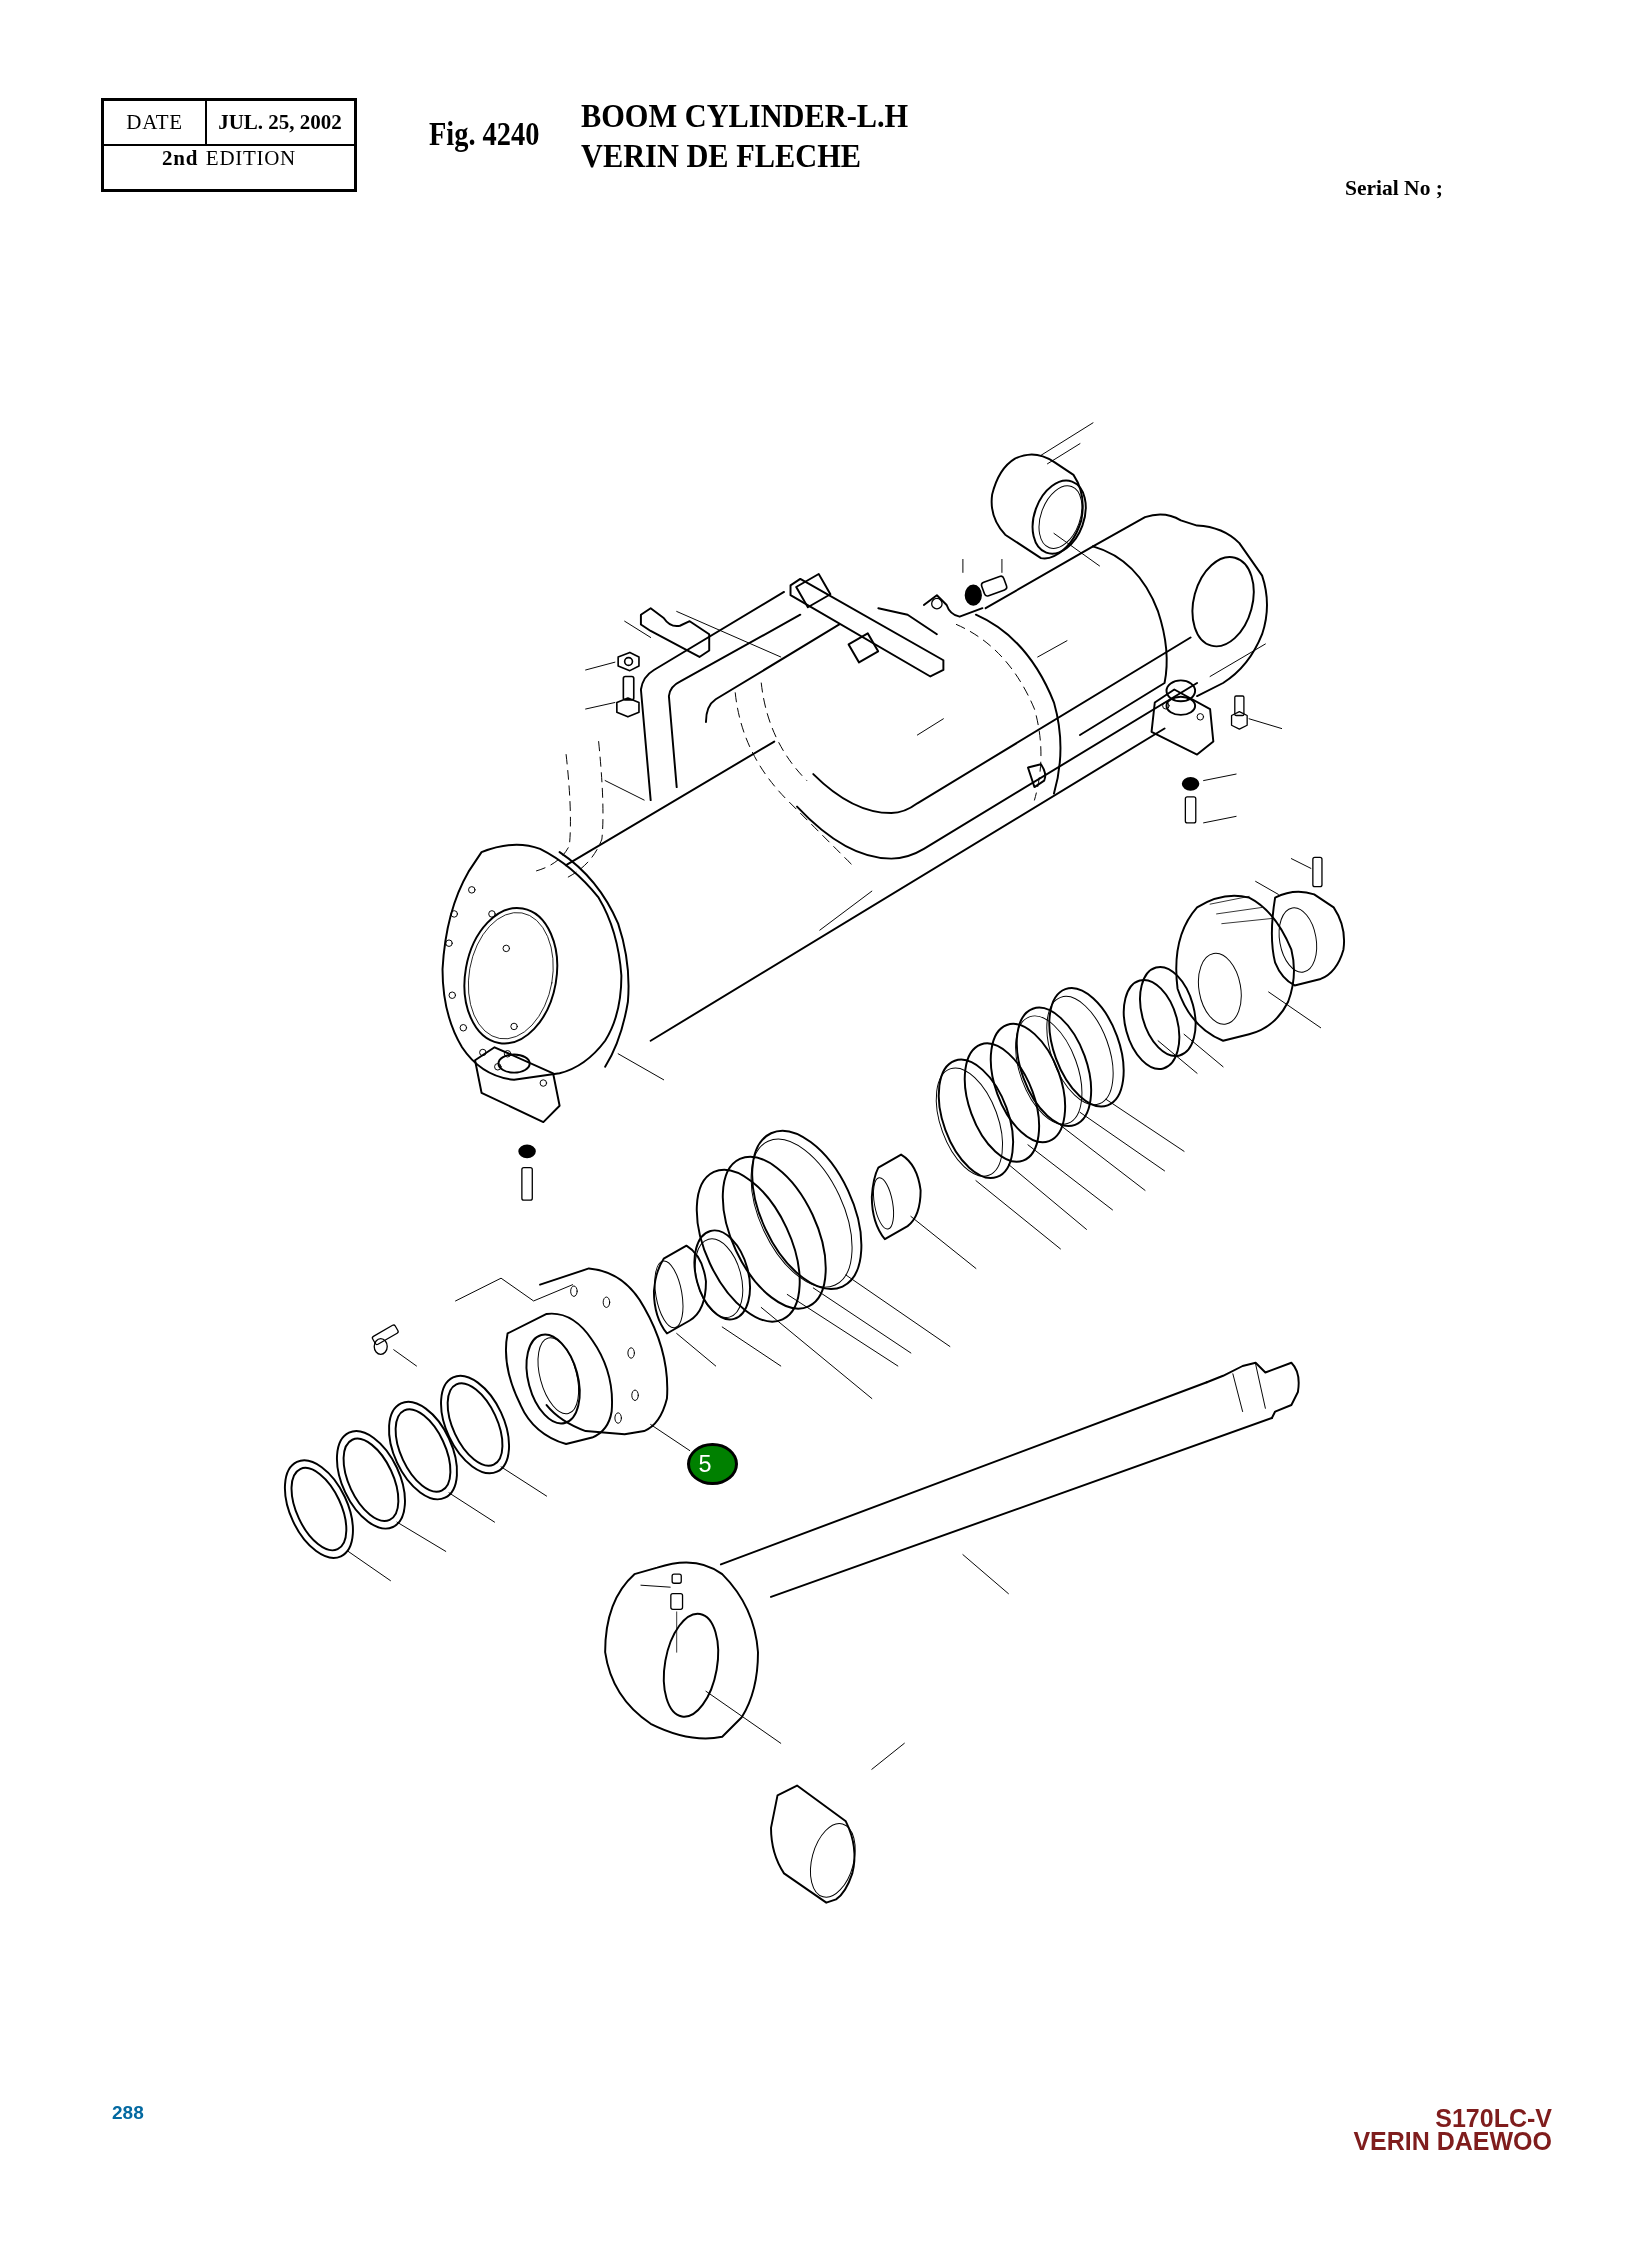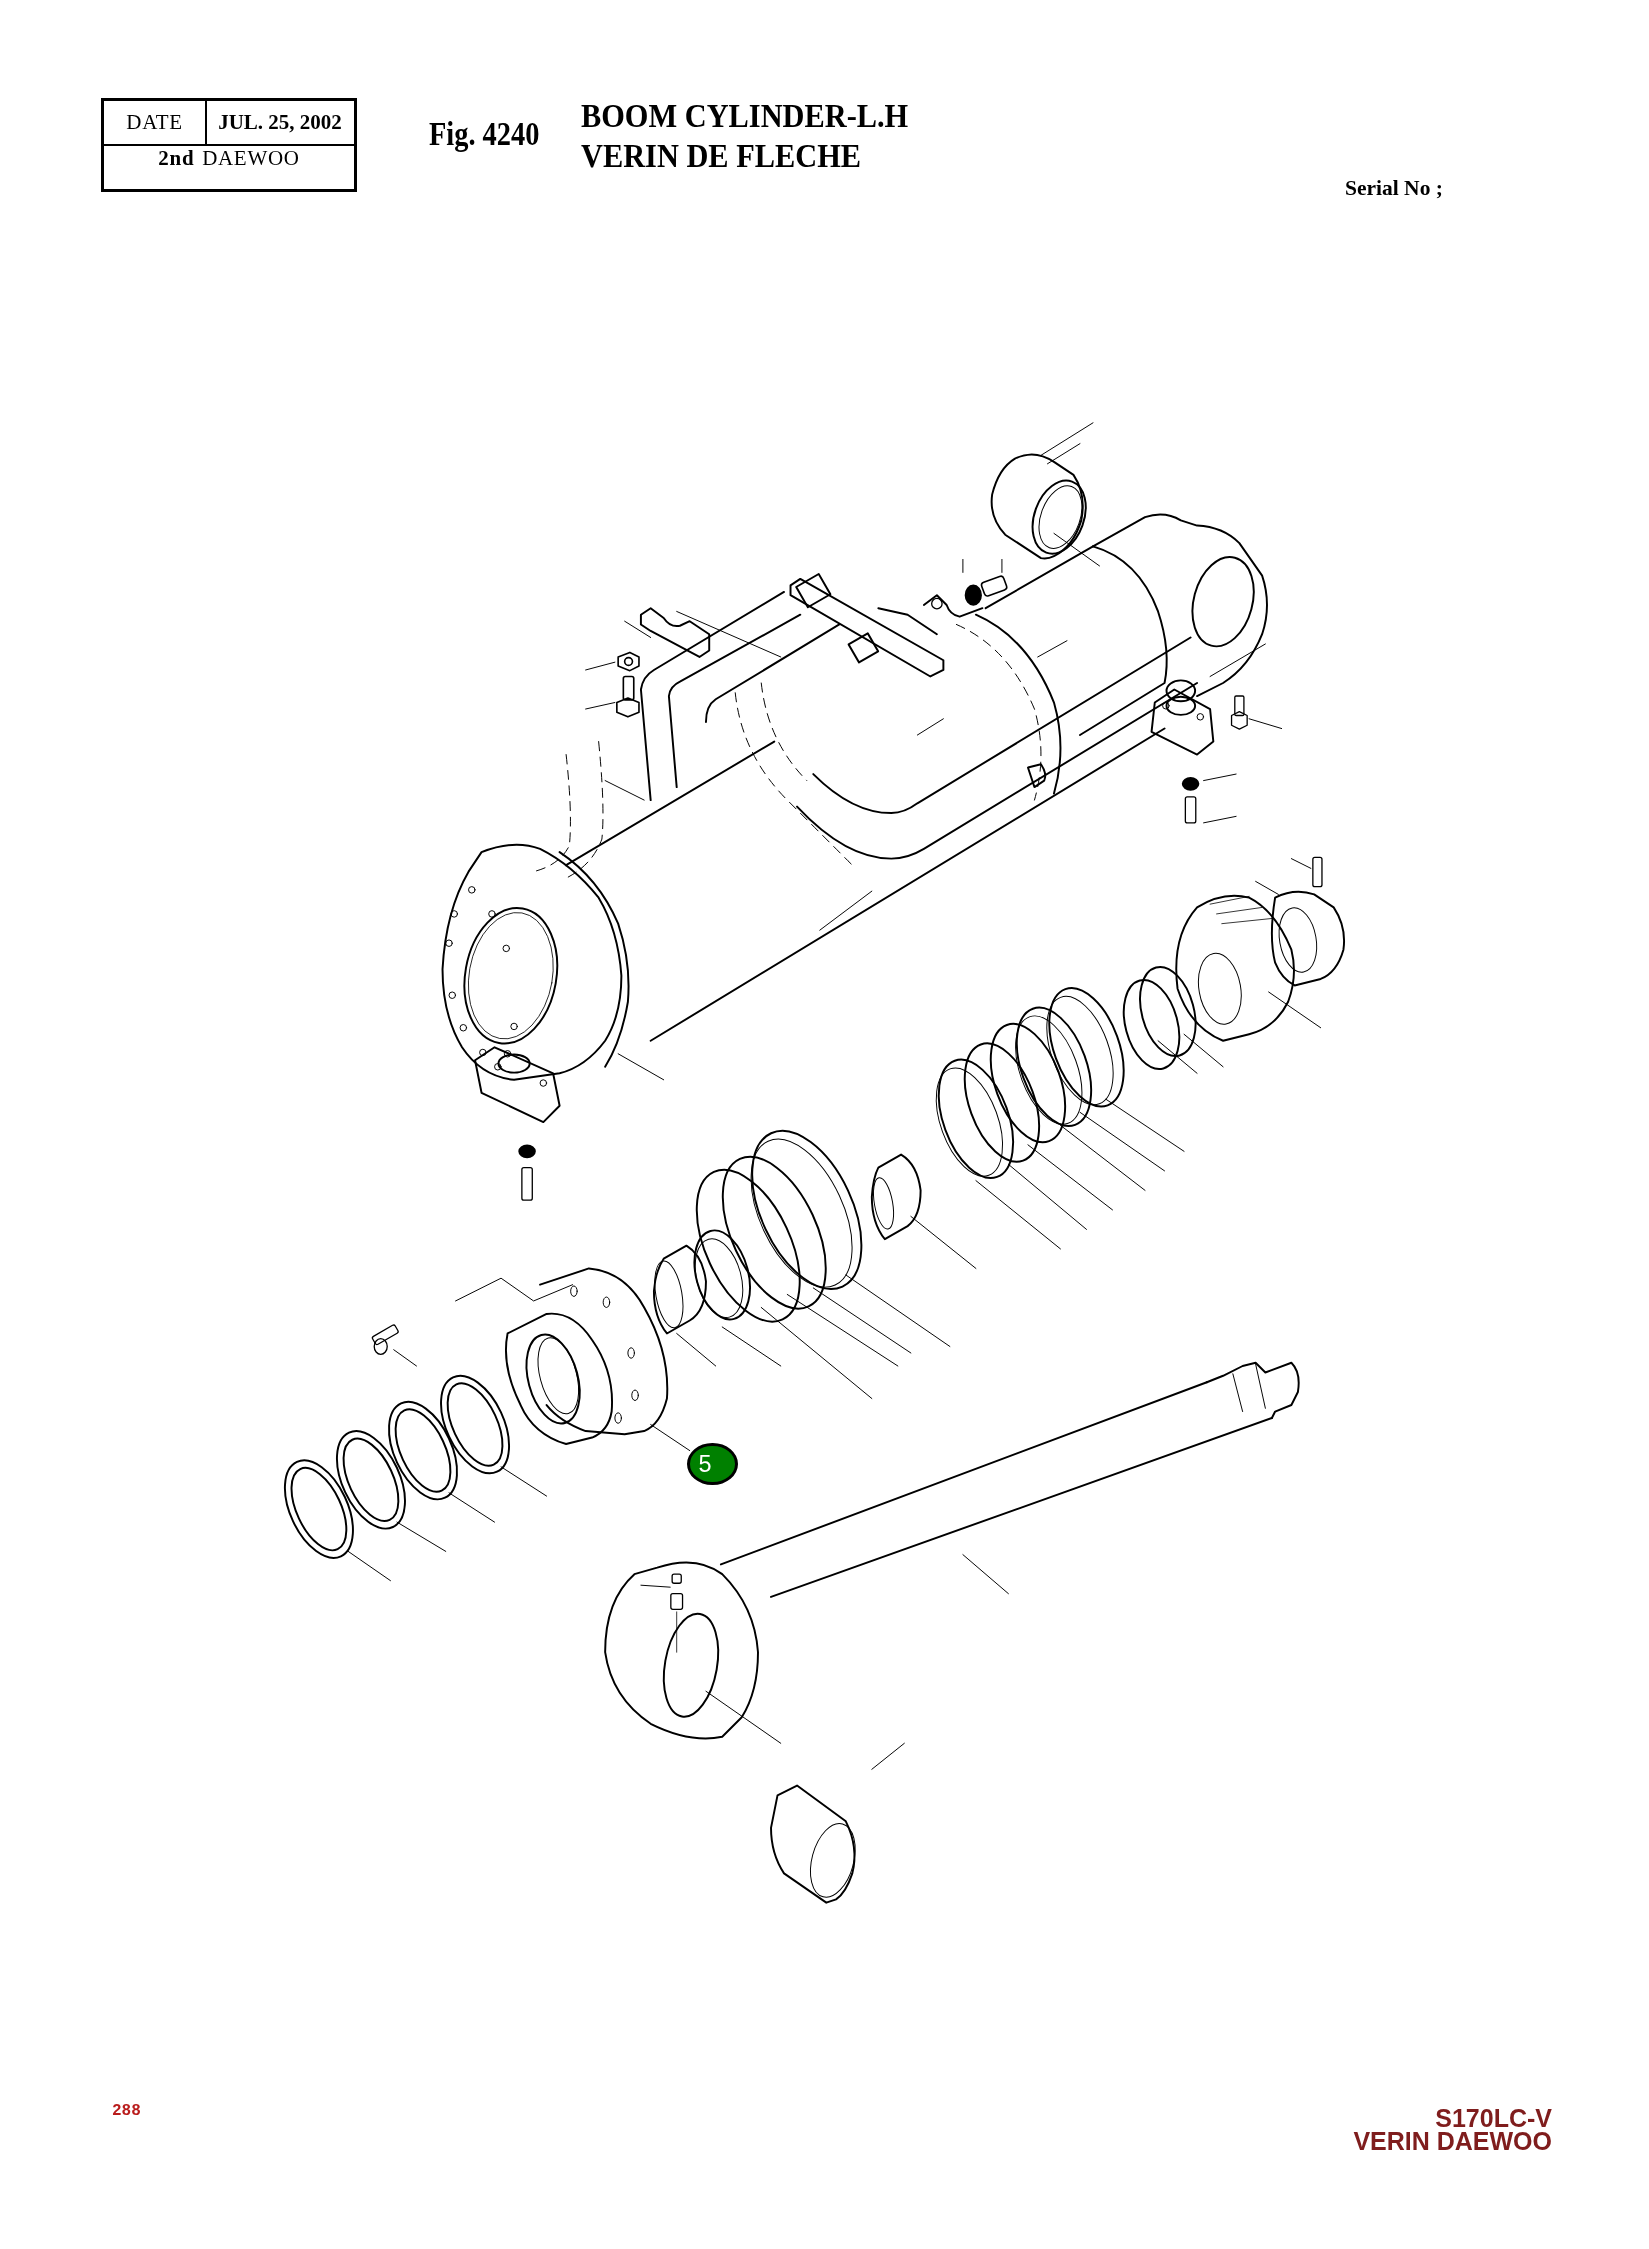--- a/index.html
+++ b/index.html
@@ -27,21 +27,21 @@
     position: absolute; left: 581px; top: 96px;
     font-family: "Liberation Serif", "DejaVu Serif", serif; font-weight: bold; font-size: 33px; line-height: 40px; color: #000;
     transform: scaleX(0.92); transform-origin: left top;
   }
   .serial {
     position: absolute; left: 1345px; top: 176px;
     font-family: "Liberation Serif", "DejaVu Serif", serif; font-weight: bold; font-size: 21.5px; color: #000;
   }
   .page-number {
     position: absolute; left: 112px; top: 2102px;
-    font-family: Liberation Mono, monospace; font-weight: bold; font-size: 16px; color: #b91c1c;
+    font-family: Liberation Sans, sans-serif; font-weight: bold; font-size: 19px; color: #0369a1;
   }
   .model-block {
     position: absolute; right: 98px; top: 2107px; text-align: right;
     font-family: "Liberation Sans", "DejaVu Sans", sans-serif; font-weight: bold; font-size: 25px; line-height: 23.4px; color: #7f1d1d;
   }
   svg.drawing { position: absolute; left: 0; top: 0; }
   .callout {
     position: absolute; left: 687px; top: 1443px; width: 36px; height: 36px; border-radius: 50%;
     background: #008000; border: 3.3px solid #000;
     display: flex; align-items: center; justify-content: flex-start; padding-left: 8.5px; box-sizing: content-box;
@@ -53,21 +53,21 @@
 
 <div class="page">
 
   <div class="date-box">
     <div class="date-row">
       <div class="date-label">DATE</div>
       <div class="date-value">JUL. 25, 2002</div>
     </div>
     <div class="edition">
       <b>2nd</b>
-      <span>DAEWOO</span>
+      <span>EDITION</span>
     </div>
   </div>
 
   <div class="fig-number">Fig. 4240</div>
   <div class="title-block">
     <div>BOOM CYLINDER-L.H</div>
     <div>VERIN DE FLECHE</div>
   </div>
   <div class="serial">Serial No ;</div>
 

